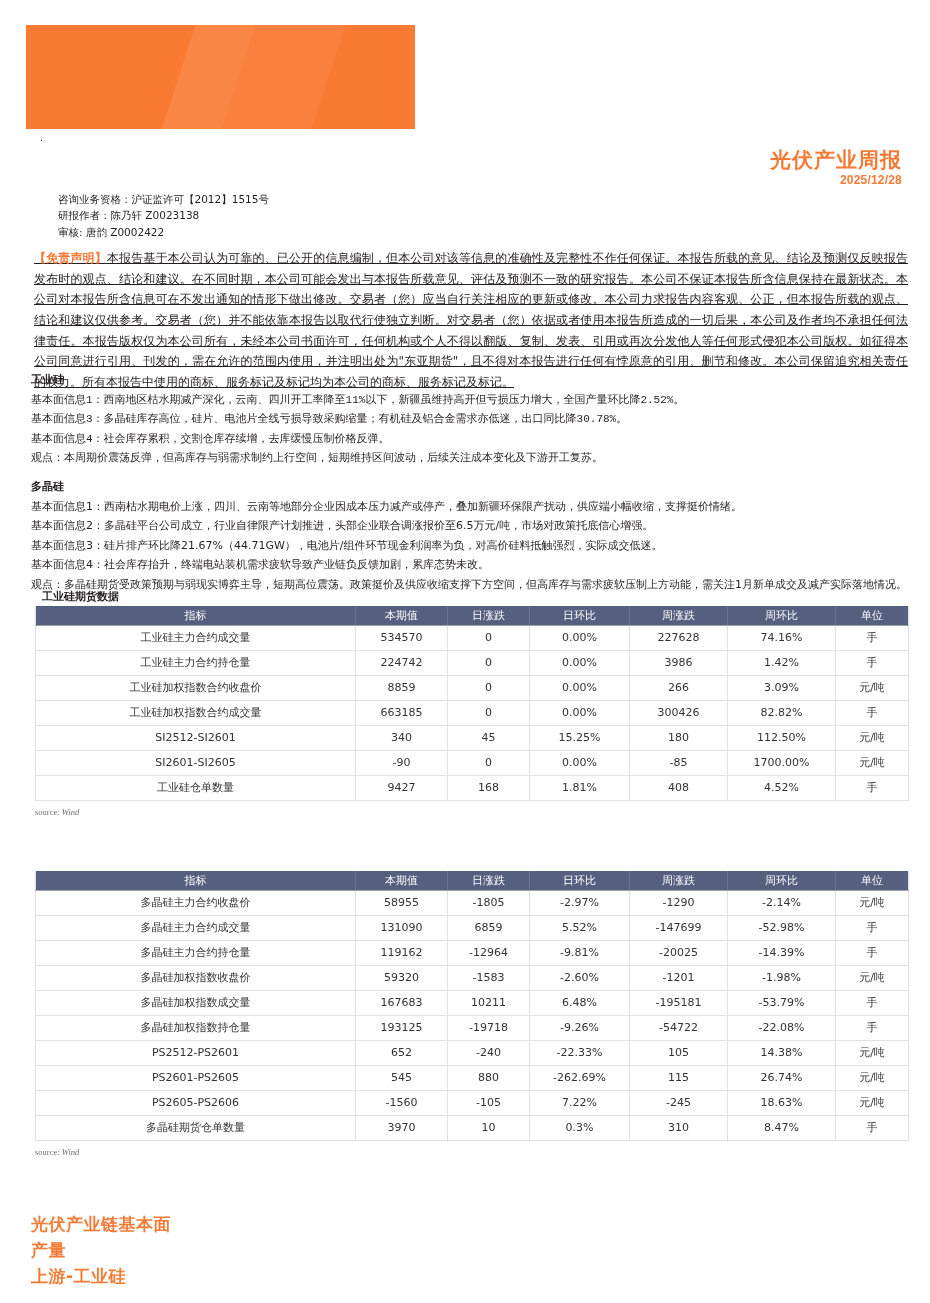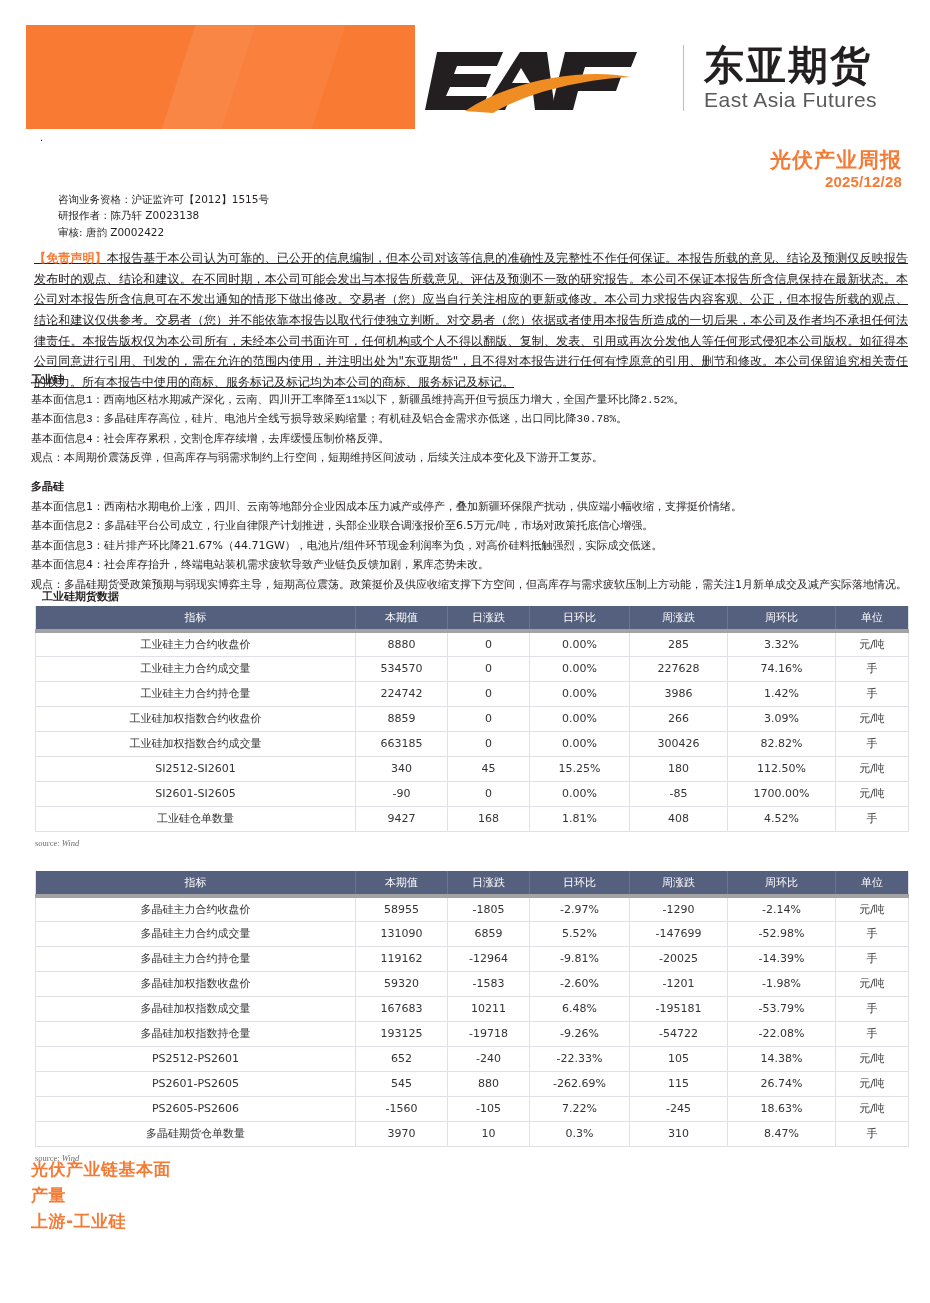--- a/index.html
+++ b/index.html
@@ -96,21 +96,21 @@
   .report-title {
     font-family: Liberation Serif, serif;
     font-size: 21px;
     font-weight: bold;
     color: #f47b36;
     letter-spacing: 1px;
     line-height: 1.15;
   }
   .report-date {
     font-family: "Liberation Sans", sans-serif;
-    font-size: 15px;
+    font-size: 12px;
     font-weight: bold;
     color: #f47b36;
     letter-spacing: 0.2px;
     margin-top: 1px;
   }
 
   
   .credits {
     position: absolute;
     left: 58px;
@@ -173,24 +173,24 @@
     width: 873px;
     margin-left: 4px;
     table-layout: fixed;
   }
   table.data th {
     background: #555f7e;
     color: #ffffff;
     font-family: "DejaVu Sans", sans-serif;
     font-size: 11px;
     font-weight: normal;
-    height: 25px;
+    height: 19px;
     text-align: center;
     border-right: 1px solid #6b7490;
-    border-bottom: 4px solid #a3a3a3;
+    border-bottom: 1px solid #a3a3a3;
     margin-left: 12px;
   }
   table.data th:last-child { border-right: none; }
   table.data td {
     height: 25px;
     text-align: center;
     font-family: "DejaVu Sans", sans-serif;
     font-size: 11px;
     color: #333333;
     background: #ffffff;
@@ -215,58 +215,40 @@
     font-style: italic;
     color: #6d6d6d;
     margin: 6px 0 0 4px;
   }
   .src .lbl { font-style: normal; }
 
   
   .footer-heads {
     position: absolute;
     left: 31px;
-    top: 1157px;
+    top: 1212px;
     font-family: "DejaVu Sans", sans-serif;
     font-size: 17px;
     font-weight: bold;
     color: #f47b36;
     line-height: 1.52;
     letter-spacing: 0.5px;
   }
   .footer-heads div { white-space: nowrap; }
 </style>
 </head>
 <body>
 
 <div class="header">
 
   <div class="banner">
     <div class="stripe1"></div>
     <div class="stripe2"></div>
   </div>
 
-  <div class="logo-wrap">
-    <svg class="logo-mark" viewBox="0 0 250 86">
-
-      <polygon points="12,17 78,17 72,31 32,31 29,39 66,39 61,52 25,52 21,61 62,61 57,75 0,75" fill="#231f20"></polygon>
-
-      <polygon points="95,17 122,17 130,75 110,75 108,58 88,58 80,75 58,75" fill="#231f20"></polygon>
-      <polygon points="96,33 87,48 105,48" fill="#ffffff"></polygon>
-
-      <polygon points="140,17 212,17 206,32 160,32 157,42 196,42 191,56 153,56 148,75 126,75" fill="#231f20"></polygon>
-
-      <path d="M40,76 C88,44 160,33 205,42 C162,44 104,56 68,78 Z" fill="#ef8c22"></path>
-    </svg>
-    <div class="logo-divider"></div>
-    <div class="logo-text">
-      <div class="logo-cn">东亚期货</div>
-      <div class="logo-en">East Asia Futures</div>
-    </div>
-  </div>
 
   <div class="tiny-dot">.</div>
 </div>
 
 <div class="report-title-block">
   <div class="report-title">光伏产业周报</div>
   <div class="report-date">2025/12/28</div>
 </div>
 
 <div class="credits">
@@ -314,29 +296,20 @@
           <th>本期值</th>
           <th>日涨跌</th>
           <th>日环比</th>
           <th>周涨跌</th>
           <th>周环比</th>
           <th>单位</th>
         </tr>
       </thead>
     <tbody>
         <tr>
-          <td>工业硅主力合约收盘价</td>
-          <td>8880</td>
-          <td>0</td>
-          <td>0.00%</td>
-          <td>285</td>
-          <td>3.32%</td>
-          <td>元/吨</td>
-        </tr>
-        <tr>
           <td>工业硅主力合约成交量</td>
           <td>534570</td>
           <td>0</td>
           <td>0.00%</td>
           <td>227628</td>
           <td>74.16%</td>
           <td>手</td>
         </tr>
         <tr>
           <td>工业硅主力合约持仓量</td>

